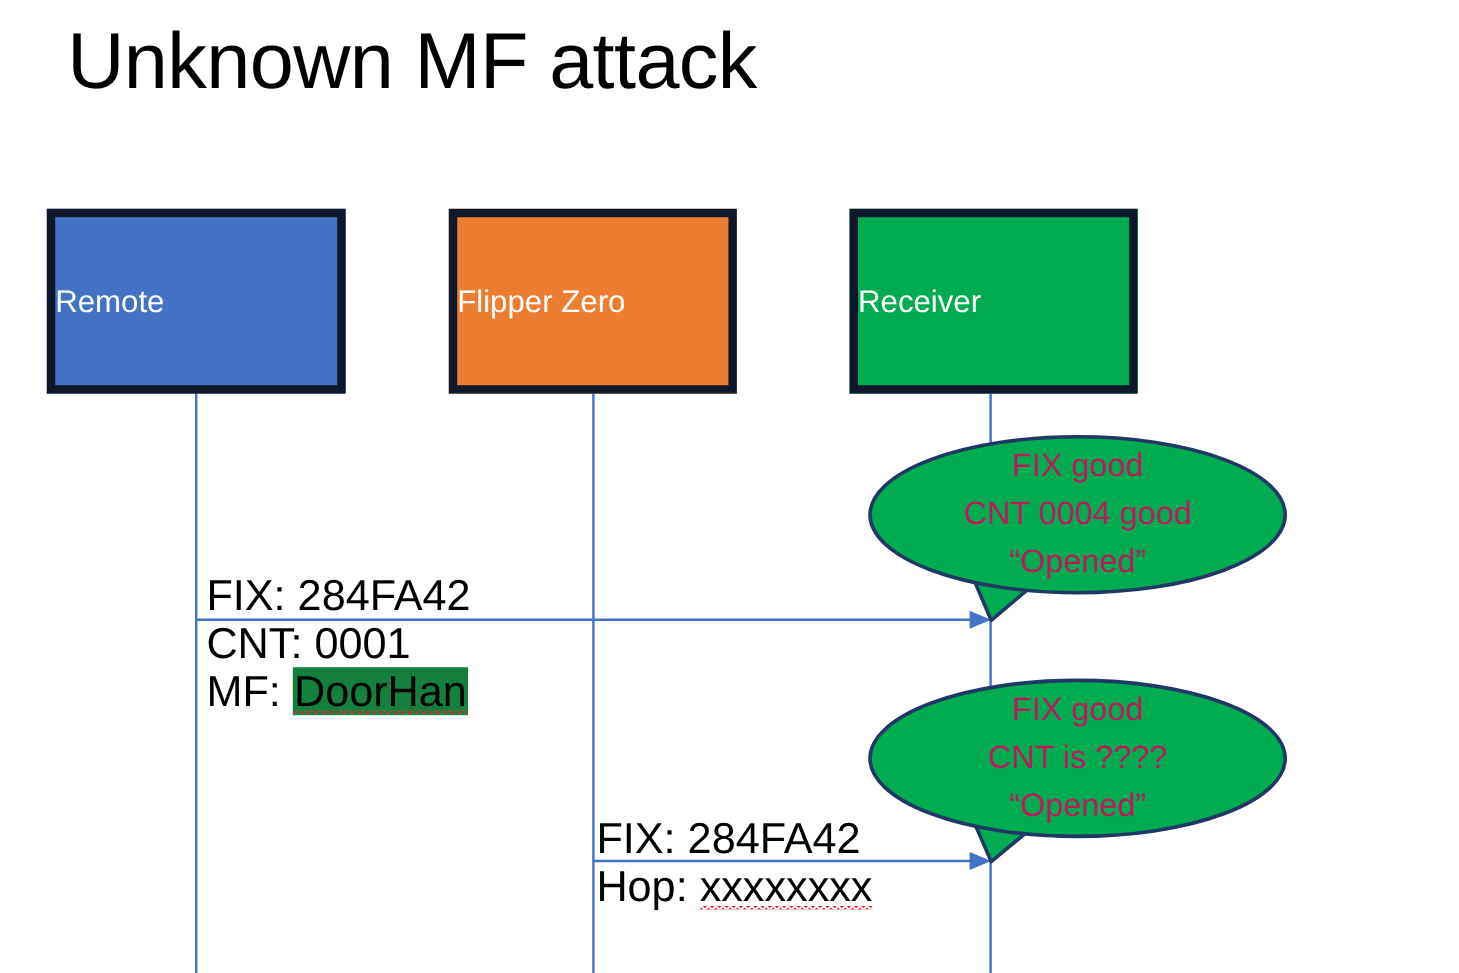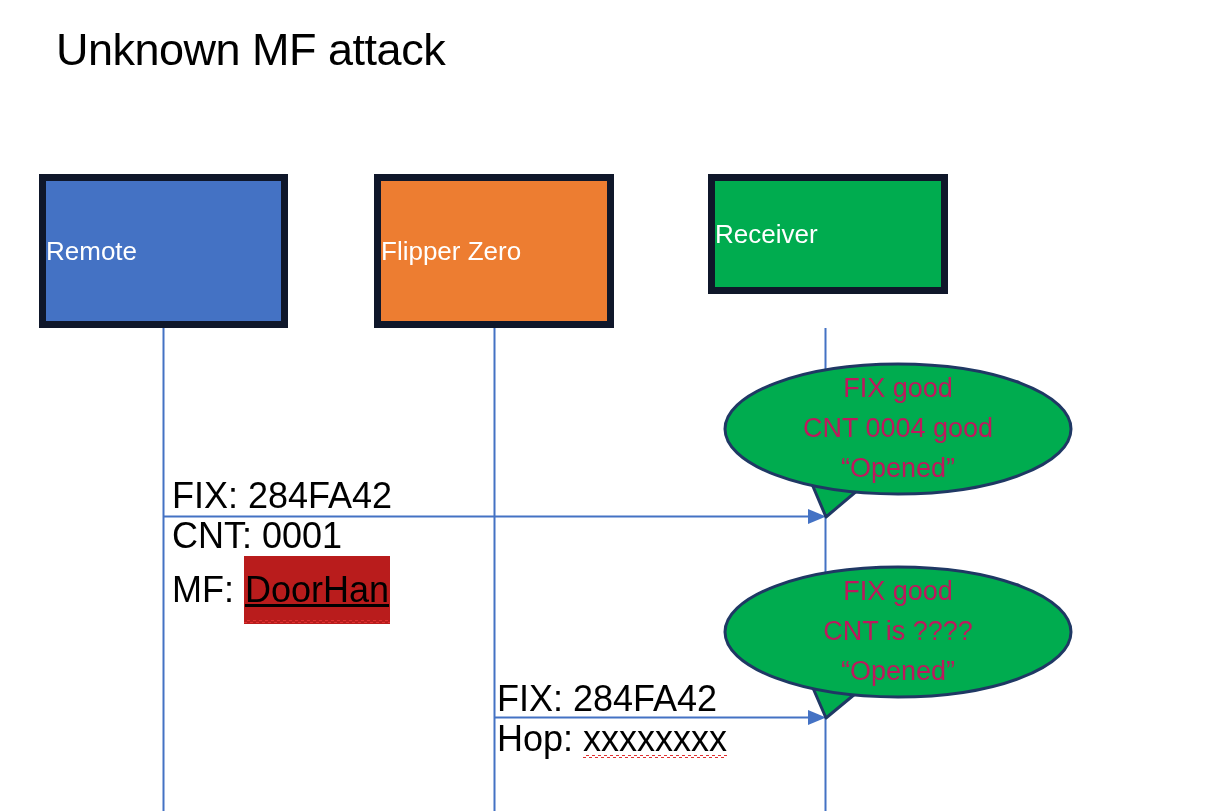--- a/index.html
+++ b/index.html
@@ -23,21 +23,21 @@
     height: 811px;
     background: #ffffff;
   }
 
   
   .slide-title {
     position: absolute;
     left: 56px;
     top: 8px;
     width: 1100px;
-    font-size: 45px;
+    font-size: 66px;
     line-height: 84px;
     font-weight: 400;
     color: #000000;
     letter-spacing: -0.5px;
     white-space: nowrap;
   }
 
   
   #canvas {
     position: absolute;
@@ -59,21 +59,21 @@
   .actor-label {
     color: #ffffff;
     font-size: 26px;
     line-height: 30px;
     font-weight: 400;
     text-align: center;
     white-space: nowrap;
   }
   #box-remote   { left: 39px;  top: 174px; width: 249px; height: 154px; background: #4472C4; }
   #box-flipper  { left: 374px; top: 174px; width: 240px; height: 154px; background: #ED7D31; }
-  #box-receiver { left: 708px; top: 174px; width: 240px; height: 120px; background: #00AC4F; }
+  #box-receiver { left: 708px; top: 174px; width: 240px; height: 154px; background: #00AC4F; }
 
   
   .callout-text {
     position: absolute;
     width: 348px;
     text-align: center;
     color: #be185d;
     font-size: 27px;
     line-height: 40px;
     white-space: nowrap;
@@ -89,23 +89,22 @@
     font-size: 36px;
     line-height: 40px;
     white-space: nowrap;
   }
   #msg-1-top    { left: 172px; top: 476px; }
   #msg-1-bottom { left: 172px; top: 516px; }
   #msg-2-top    { left: 497px; top: 679px; }
   #msg-2-bottom { left: 497px; top: 719px; }
 
   .hl {
-    background: #b91c1c;
-    padding: 14px 1px;
-    text-decoration: underline;
+    background: #15803d;
+    padding: 0 1px;
   }
   .squiggle {
     position: relative;
     display: inline-block;
   }
   .squiggle::after {
     content: "";
     position: absolute;
     left: 0;
     right: 0;

